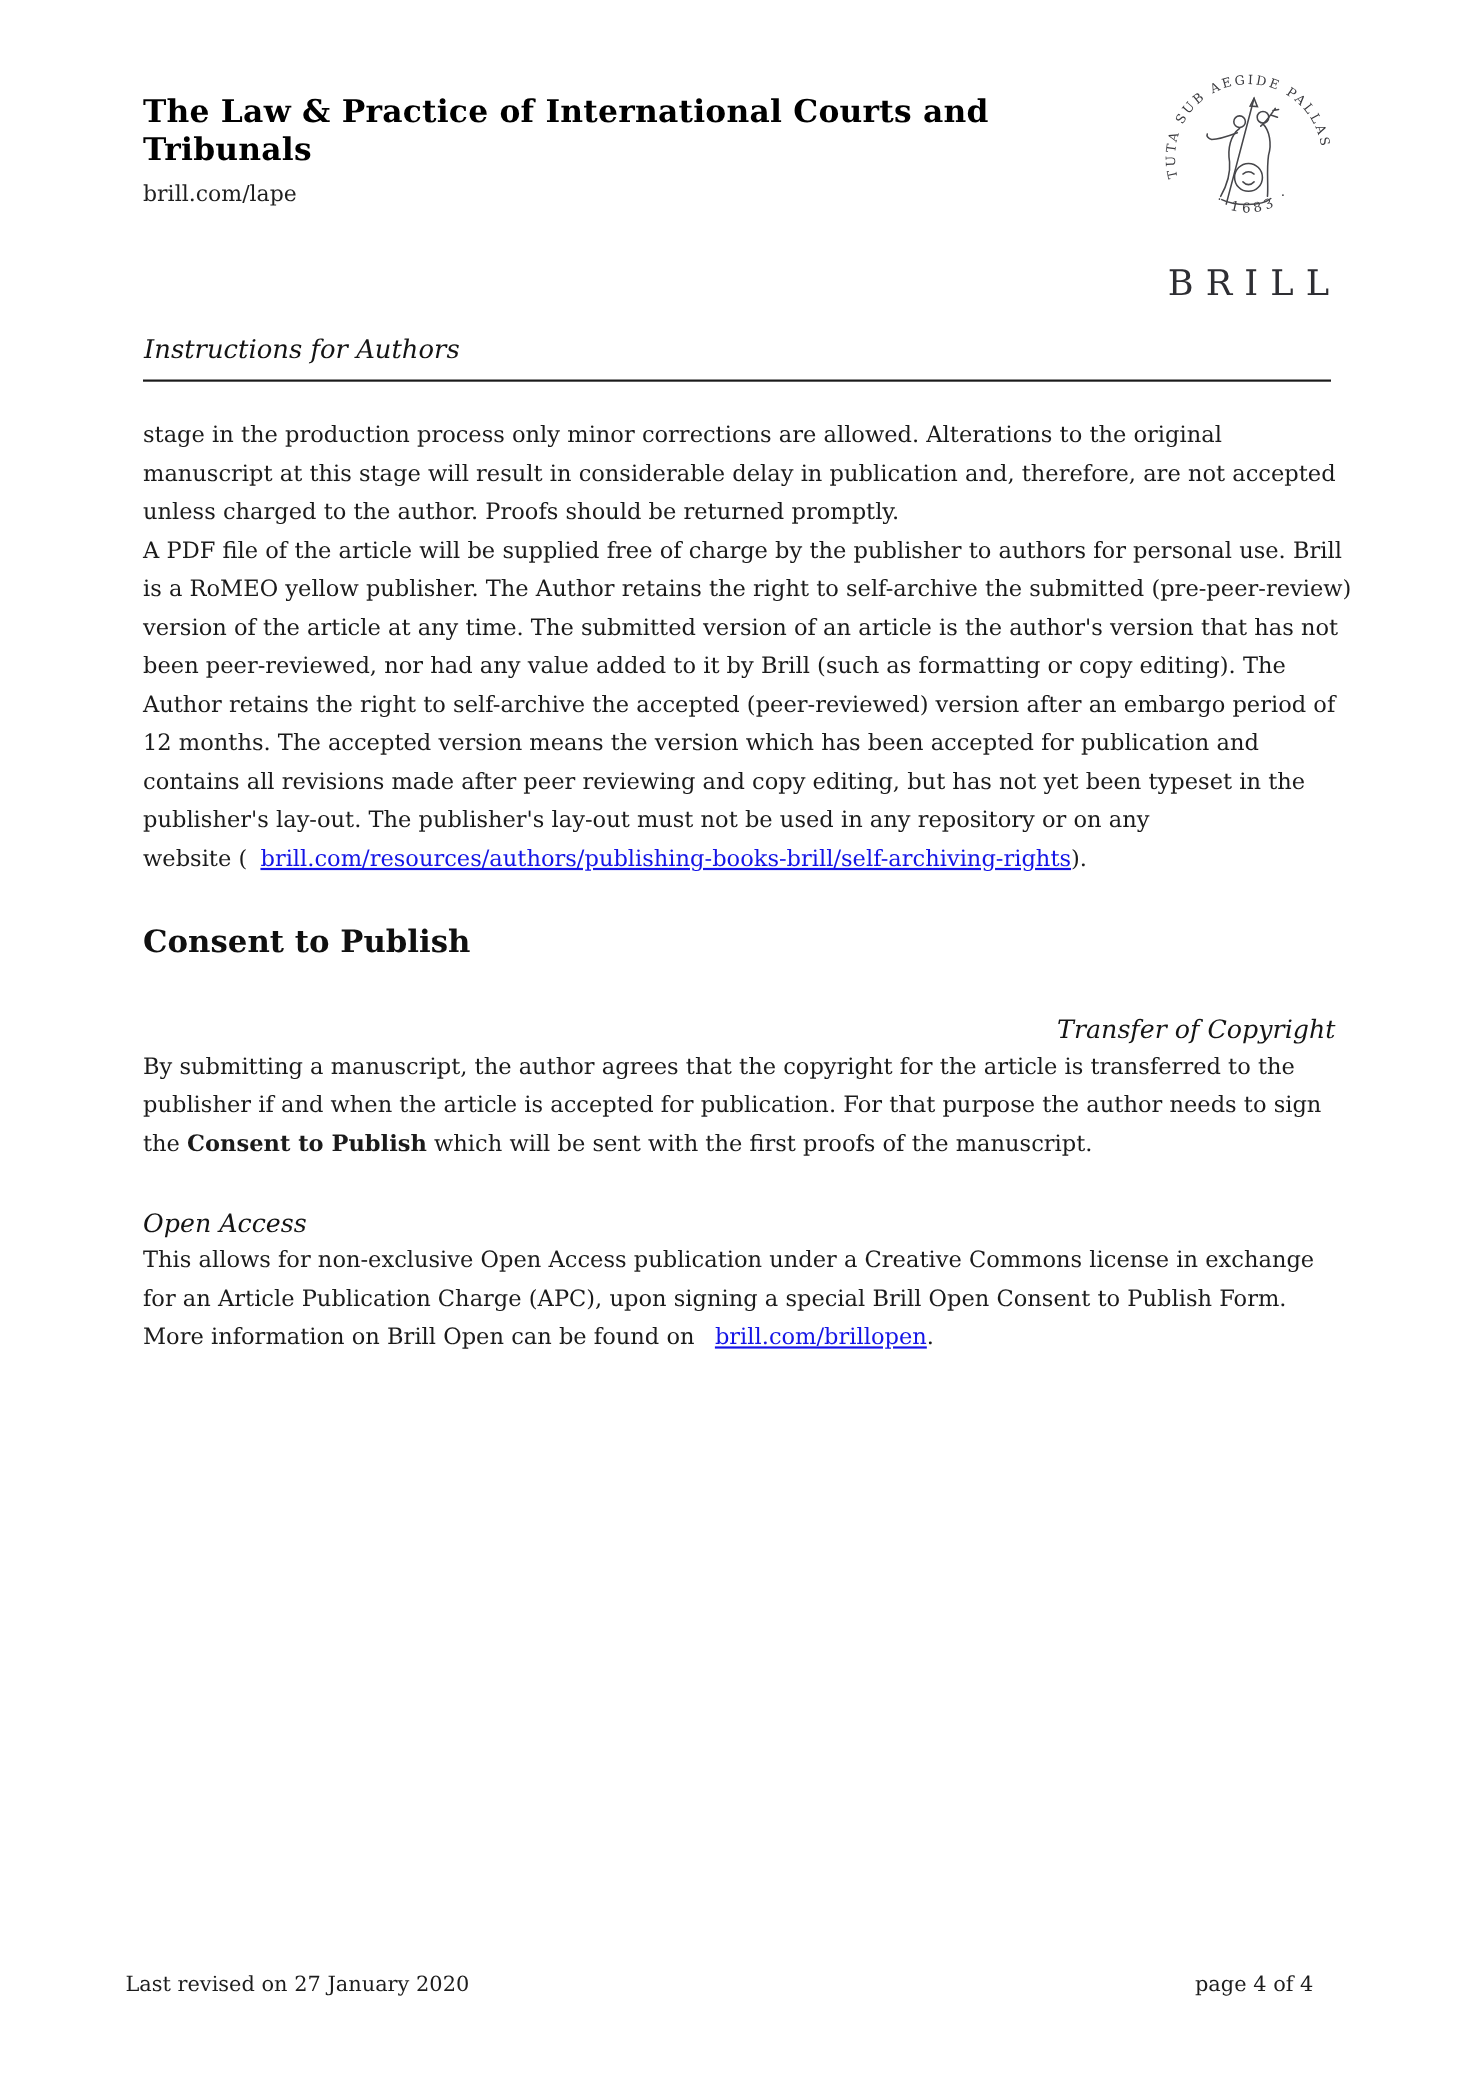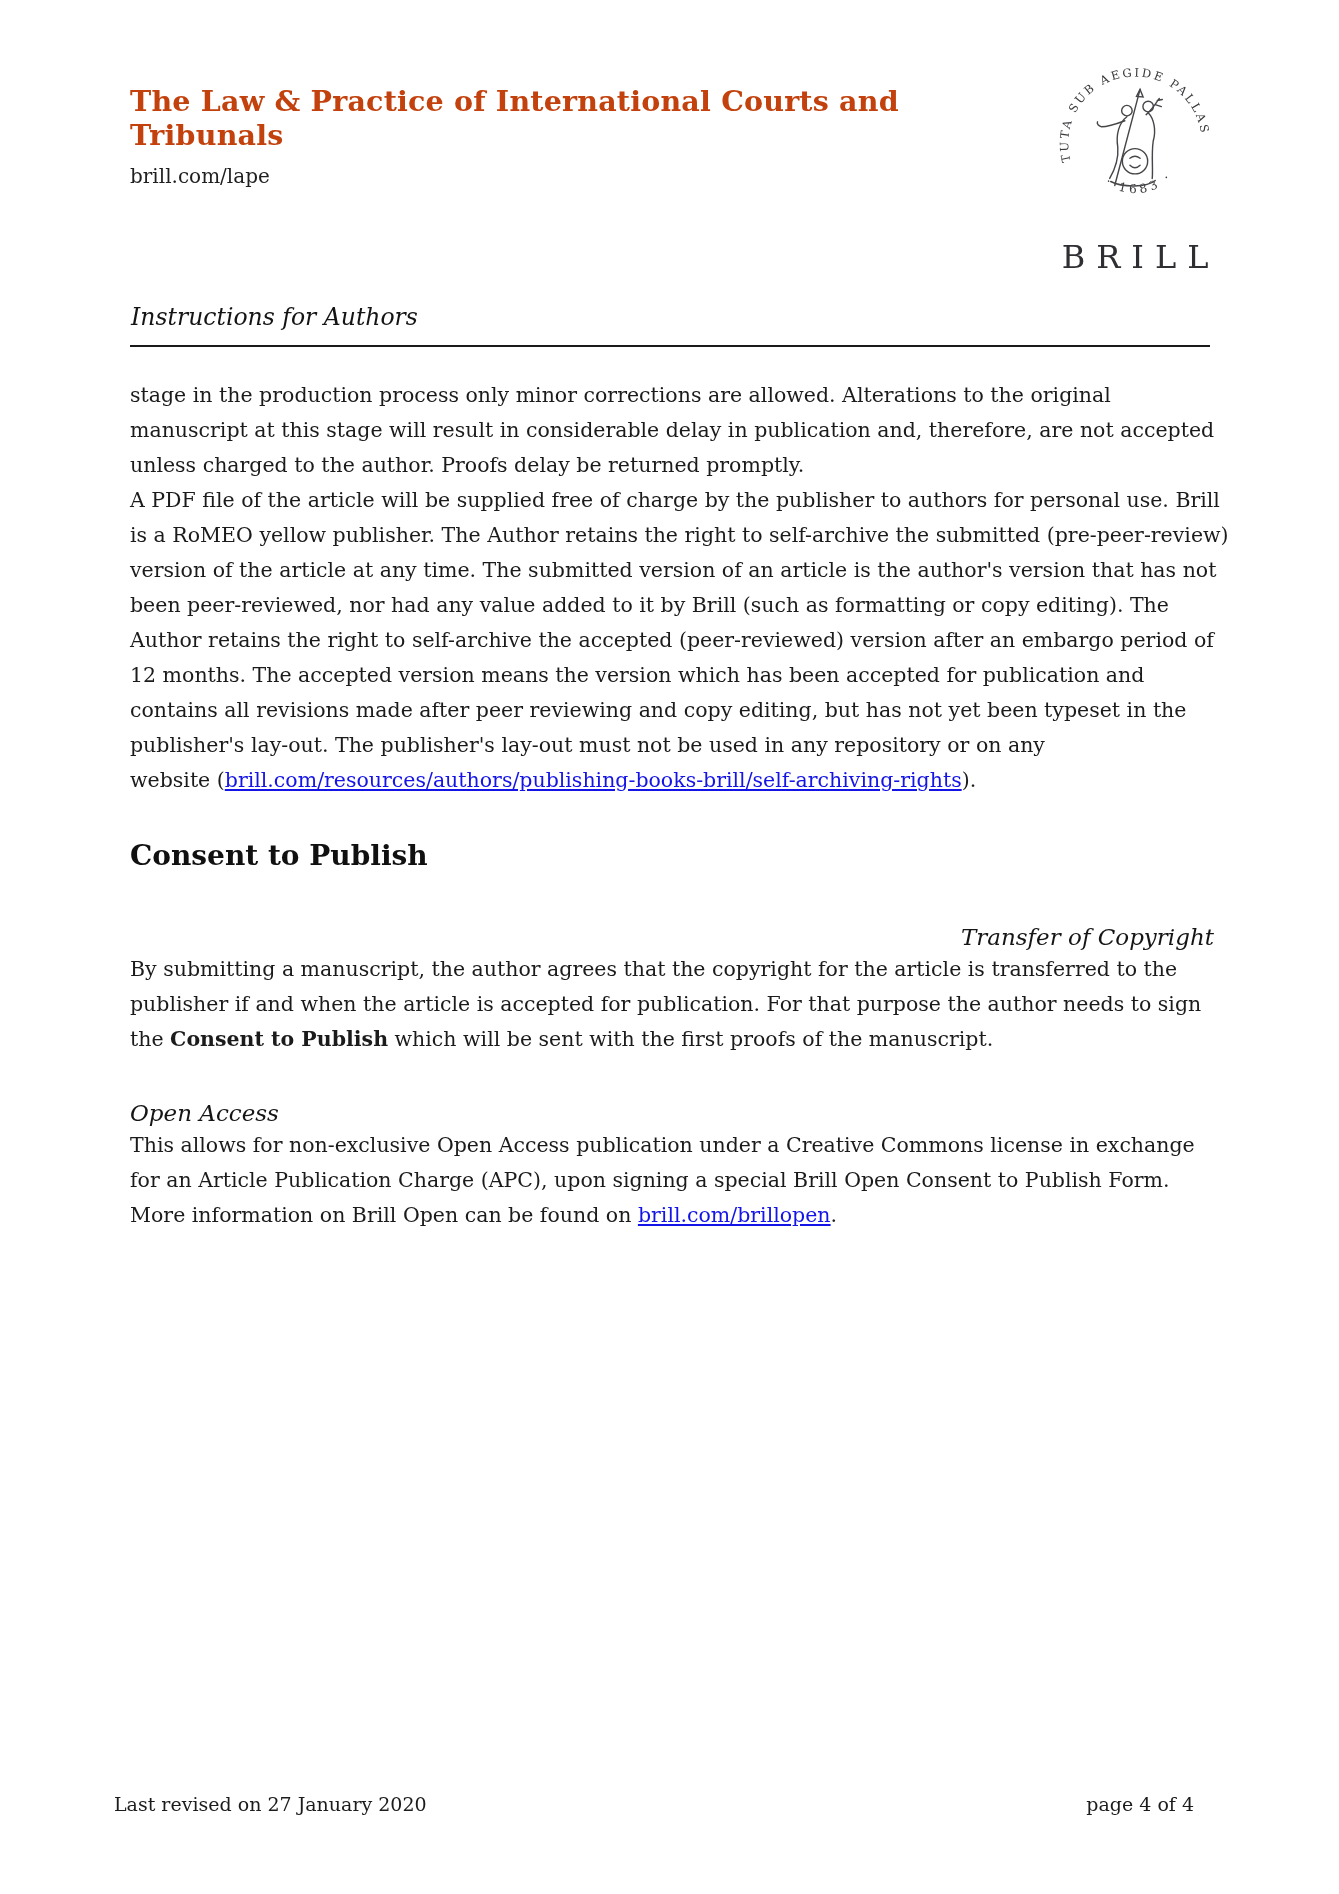--- a/index.html
+++ b/index.html
@@ -18,21 +18,21 @@
   
   .header-left {
     position: absolute;
     left: 130px;
     top: 84px;
     width: 900px;
   }
   .journal-title {
     font-size: 28.5px;
     font-weight: bold;
-    color: #c2410c;
+    color: #000000;
     letter-spacing: 0.2px;
     line-height: 34px;
   }
   .journal-url {
     margin-top: 12px;
     font-size: 20px;
     color: #1f1f1f;
     line-height: 24px;
   }
 
@@ -100,20 +100,21 @@
     line-height: 36px;
     margin-top: 40px;
     color: #101010;
   }
   .section-heading + .subheading { margin-top: 48px; text-align: right; }
   .bold { font-weight: bold; }
   a.link {
     color: var(--link, #1414e6);
     text-decoration: underline;
     cursor: pointer;
+    margin-left: 12px;
   }
 
   
   .footer {
     position: absolute;
     left: 114px;
     top: 1792px;
     width: 1080px;
     display: flex;
     justify-content: space-between;
@@ -163,21 +164,21 @@
     <div class="wordmark">BRILL</div>
   </div>
 
   <div class="section-label">Instructions for Authors</div>
   <div class="head-rule"></div>
 
   <div class="content">
       <div class="paragraph">
         <div class="line"><span>stage in the production process only minor corrections are allowed. Alterations to the original</span></div>
         <div class="line"><span>manuscript at this stage will result in considerable delay in publication and, therefore, are not accepted</span></div>
-        <div class="line"><span>unless charged to the author. Proofs delay be returned promptly.</span></div>
+        <div class="line"><span>unless charged to the author. Proofs should be returned promptly.</span></div>
       </div>
       <div class="paragraph">
         <div class="line"><span>A PDF file of the article will be supplied free of charge by the publisher to authors for personal use. Brill</span></div>
         <div class="line"><span>is a RoMEO yellow publisher. The Author retains the right to self-archive the submitted (pre-peer-review)</span></div>
         <div class="line"><span>version of the article at any time. The submitted version of an article is the author's version that has not</span></div>
         <div class="line"><span>been peer-reviewed, nor had any value added to it by Brill (such as formatting or copy editing). The</span></div>
         <div class="line"><span>Author retains the right to self-archive the accepted (peer-reviewed) version after an embargo period of</span></div>
         <div class="line"><span>12 months. The accepted version means the version which has been accepted for publication and</span></div>
         <div class="line"><span>contains all revisions made after peer reviewing and copy editing, but has not yet been typeset in the</span></div>
         <div class="line"><span>publisher's lay-out. The publisher's lay-out must not be used in any repository or on any</span></div>

